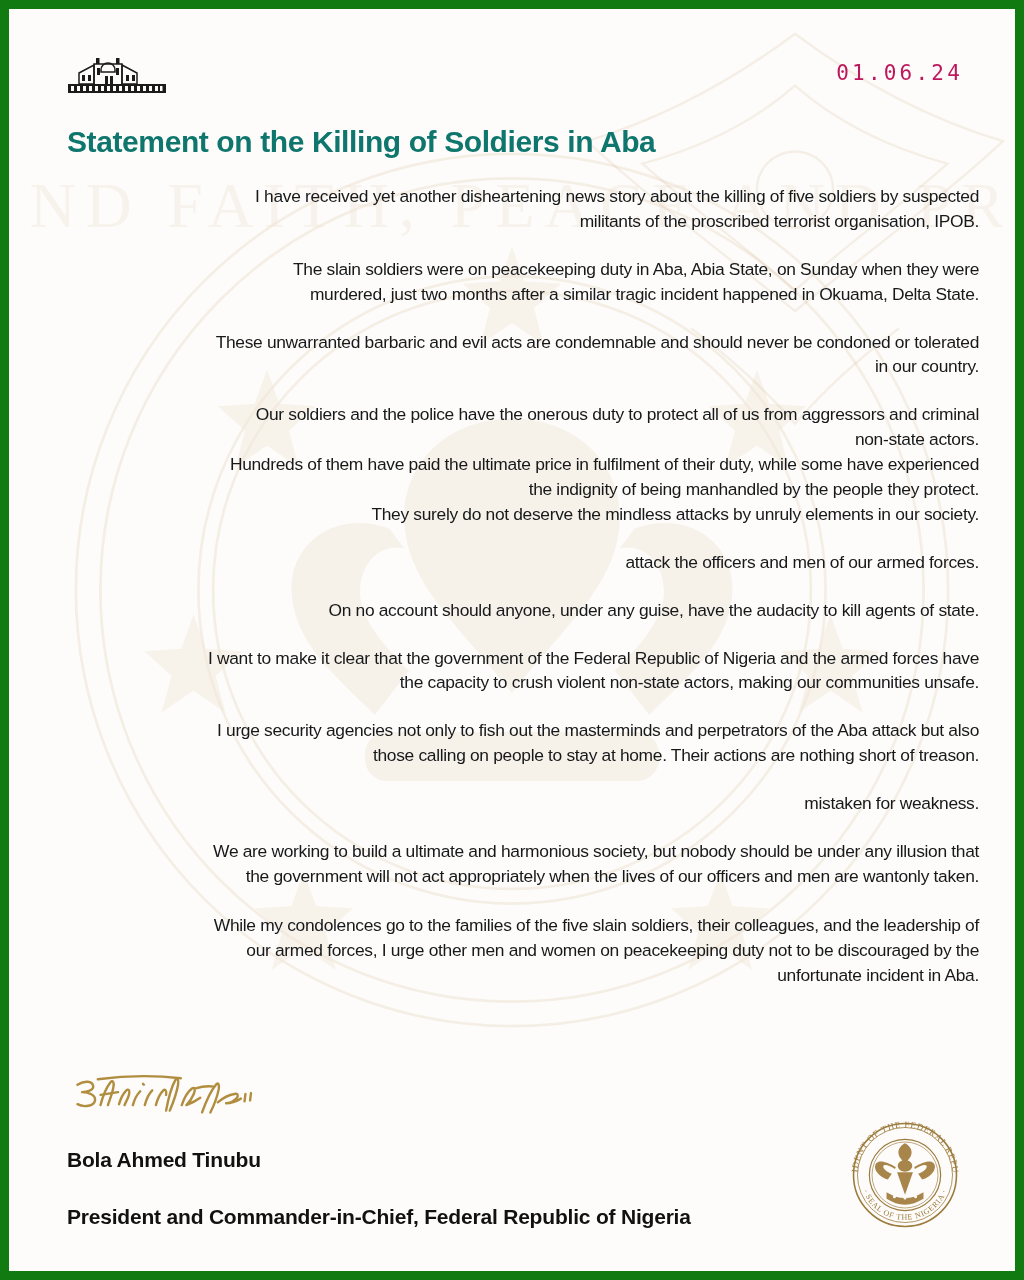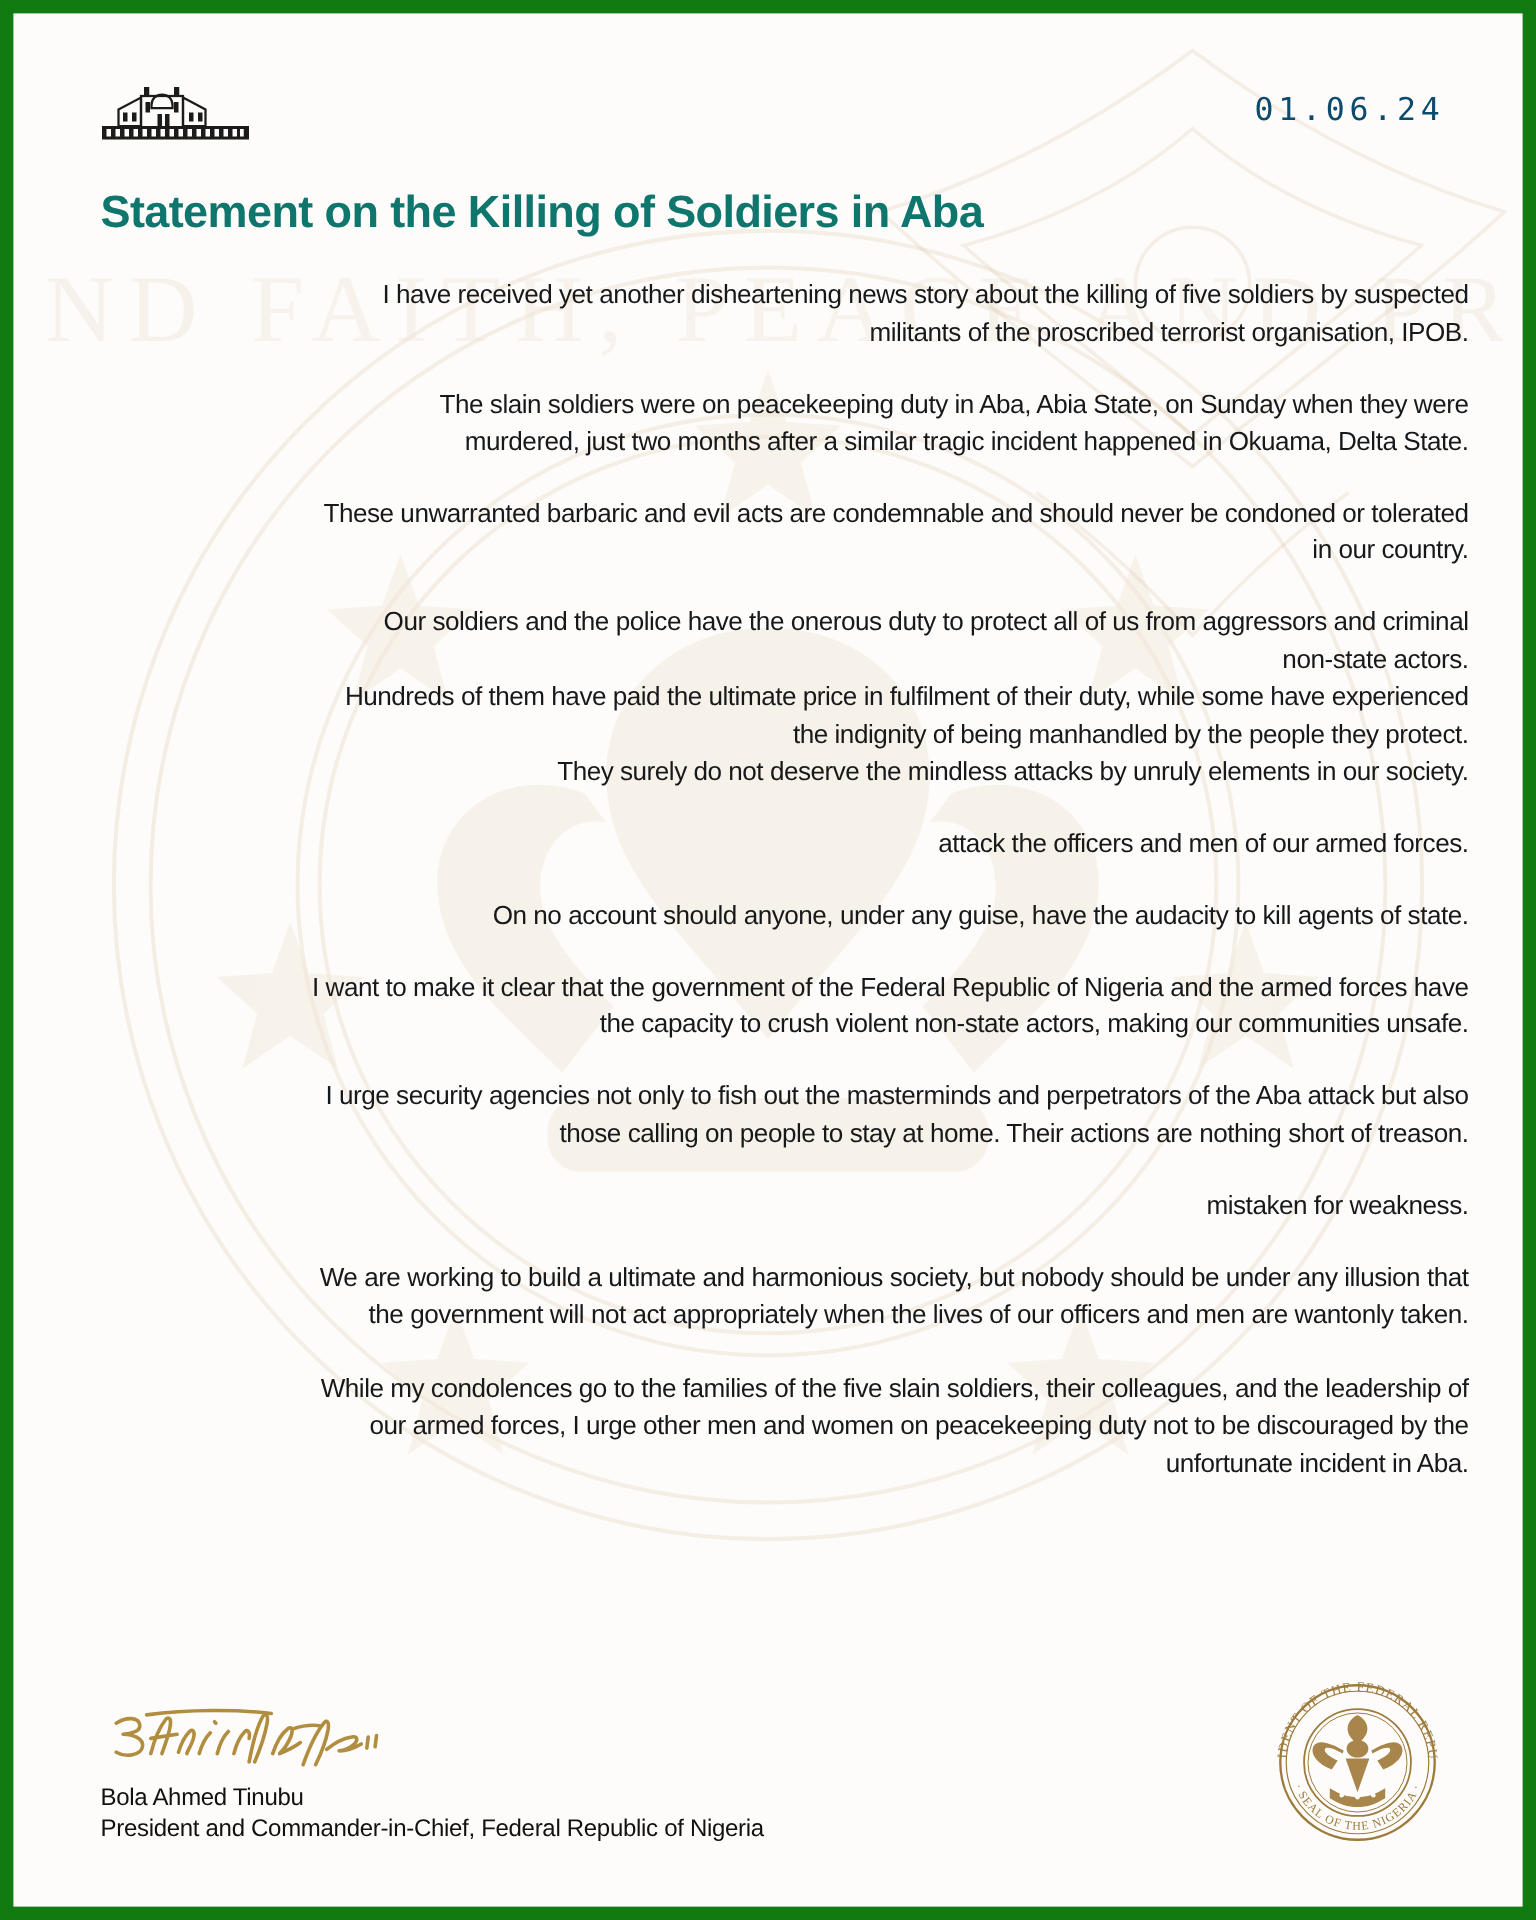--- a/index.html
+++ b/index.html
@@ -64,21 +64,21 @@
     width: 104px;
     height: 42px;
   }
   .doc-date {
     position: absolute;
     right: 52px;
     top: 14px;
     font-family: "DejaVu Sans Mono", monospace;
     font-size: 21px;
     letter-spacing: 3.2px;
-    color: #0c4a6e;
+    color: #be185d;
     white-space: nowrap;
     text-align: center;
   }
 
   
   .content {
     position: absolute;
     left: 58px;
     right: 36px;
     top: 116px;
@@ -111,25 +111,26 @@
     z-index: 3;
   }
   .signature-mark {
     width: 200px;
     height: 48px;
     display: block;
     margin-bottom: 6px;
   }
   .signer-name,
   .signer-title {
-    font-size: 16px;
-    font-weight: normal;
+    font-size: 21px;
+    font-weight: bold;
     color: #111;
     letter-spacing: -0.2px;
     line-height: 1.35;
+    margin-top: 28px;
   }
 
   
   .seal {
     position: absolute;
     right: 44px;
     bottom: 30px;
     width: 132px;
     height: 132px;
     z-index: 3;

